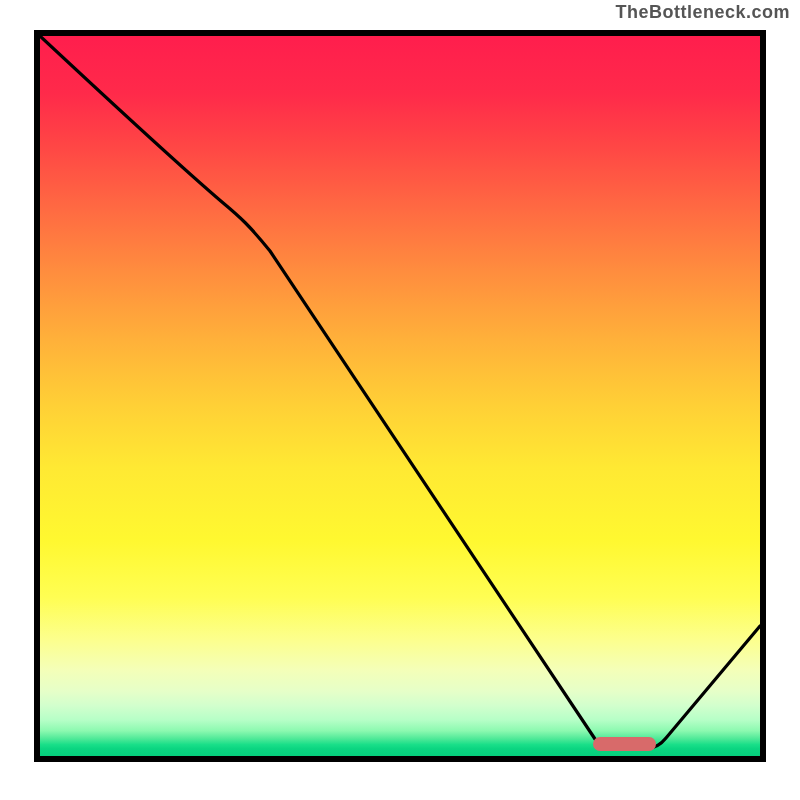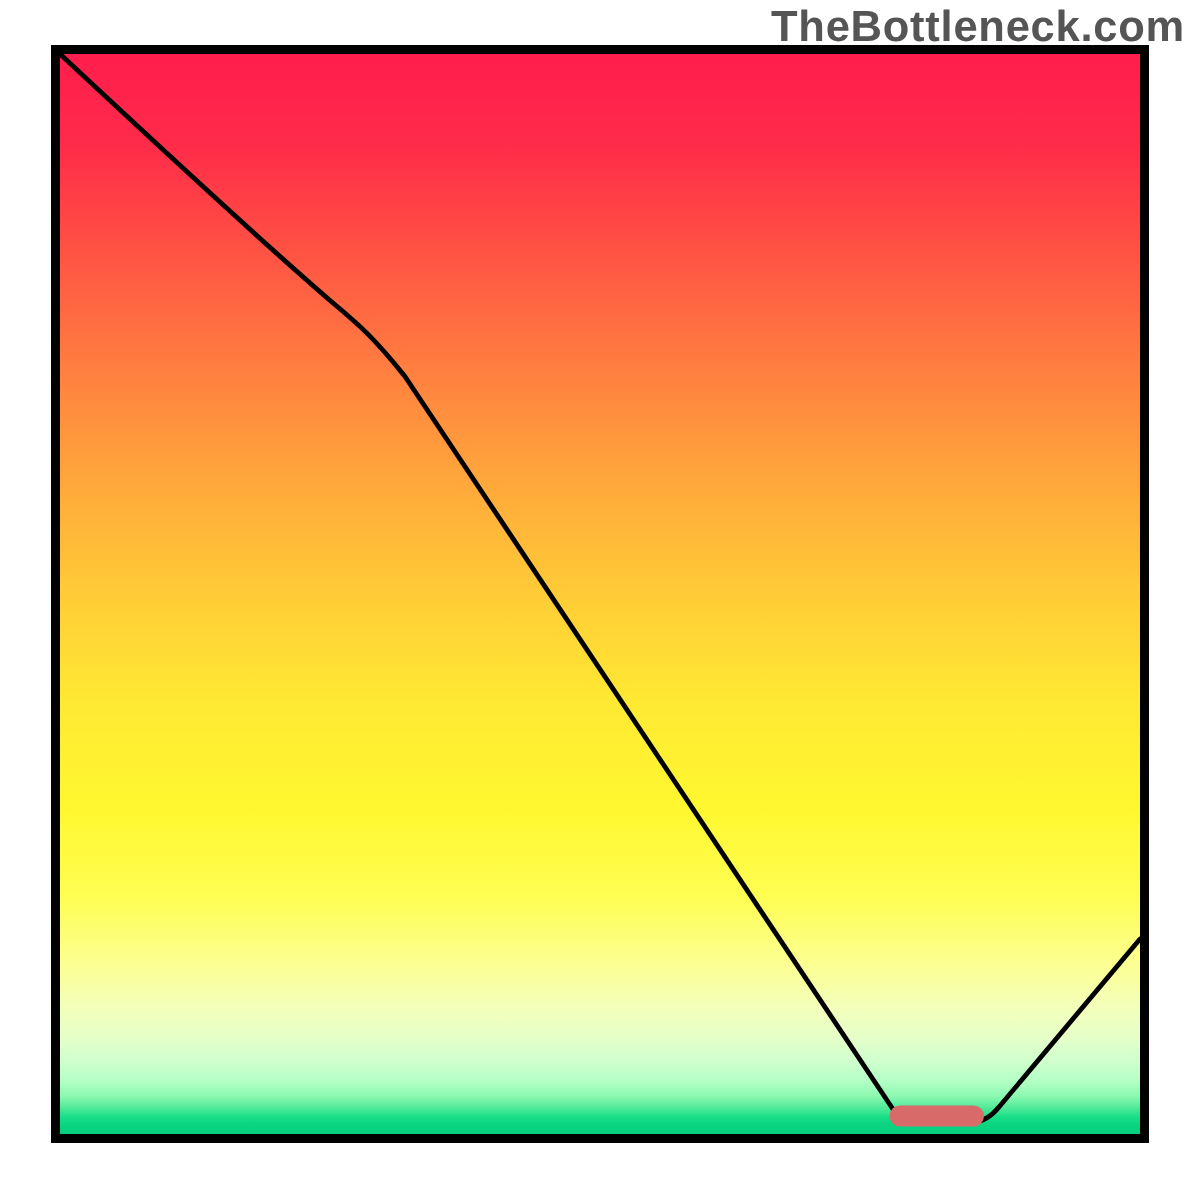--- a/index.html
+++ b/index.html
@@ -12,21 +12,21 @@
   }
   .container {
     position: relative;
     width: 800px;
     height: 800px;
   }
   .watermark {
     position: absolute;
     top: 2px;
     right: 10px;
-    font-size: 29px;
+    font-size: 18px;
     font-weight: 600;
     color: #555555;
     letter-spacing: 0.5px;
   }
   .chart-frame {
     position: absolute;
     left: 34px;
     top: 30px;
     width: 732px;
     height: 732px;

